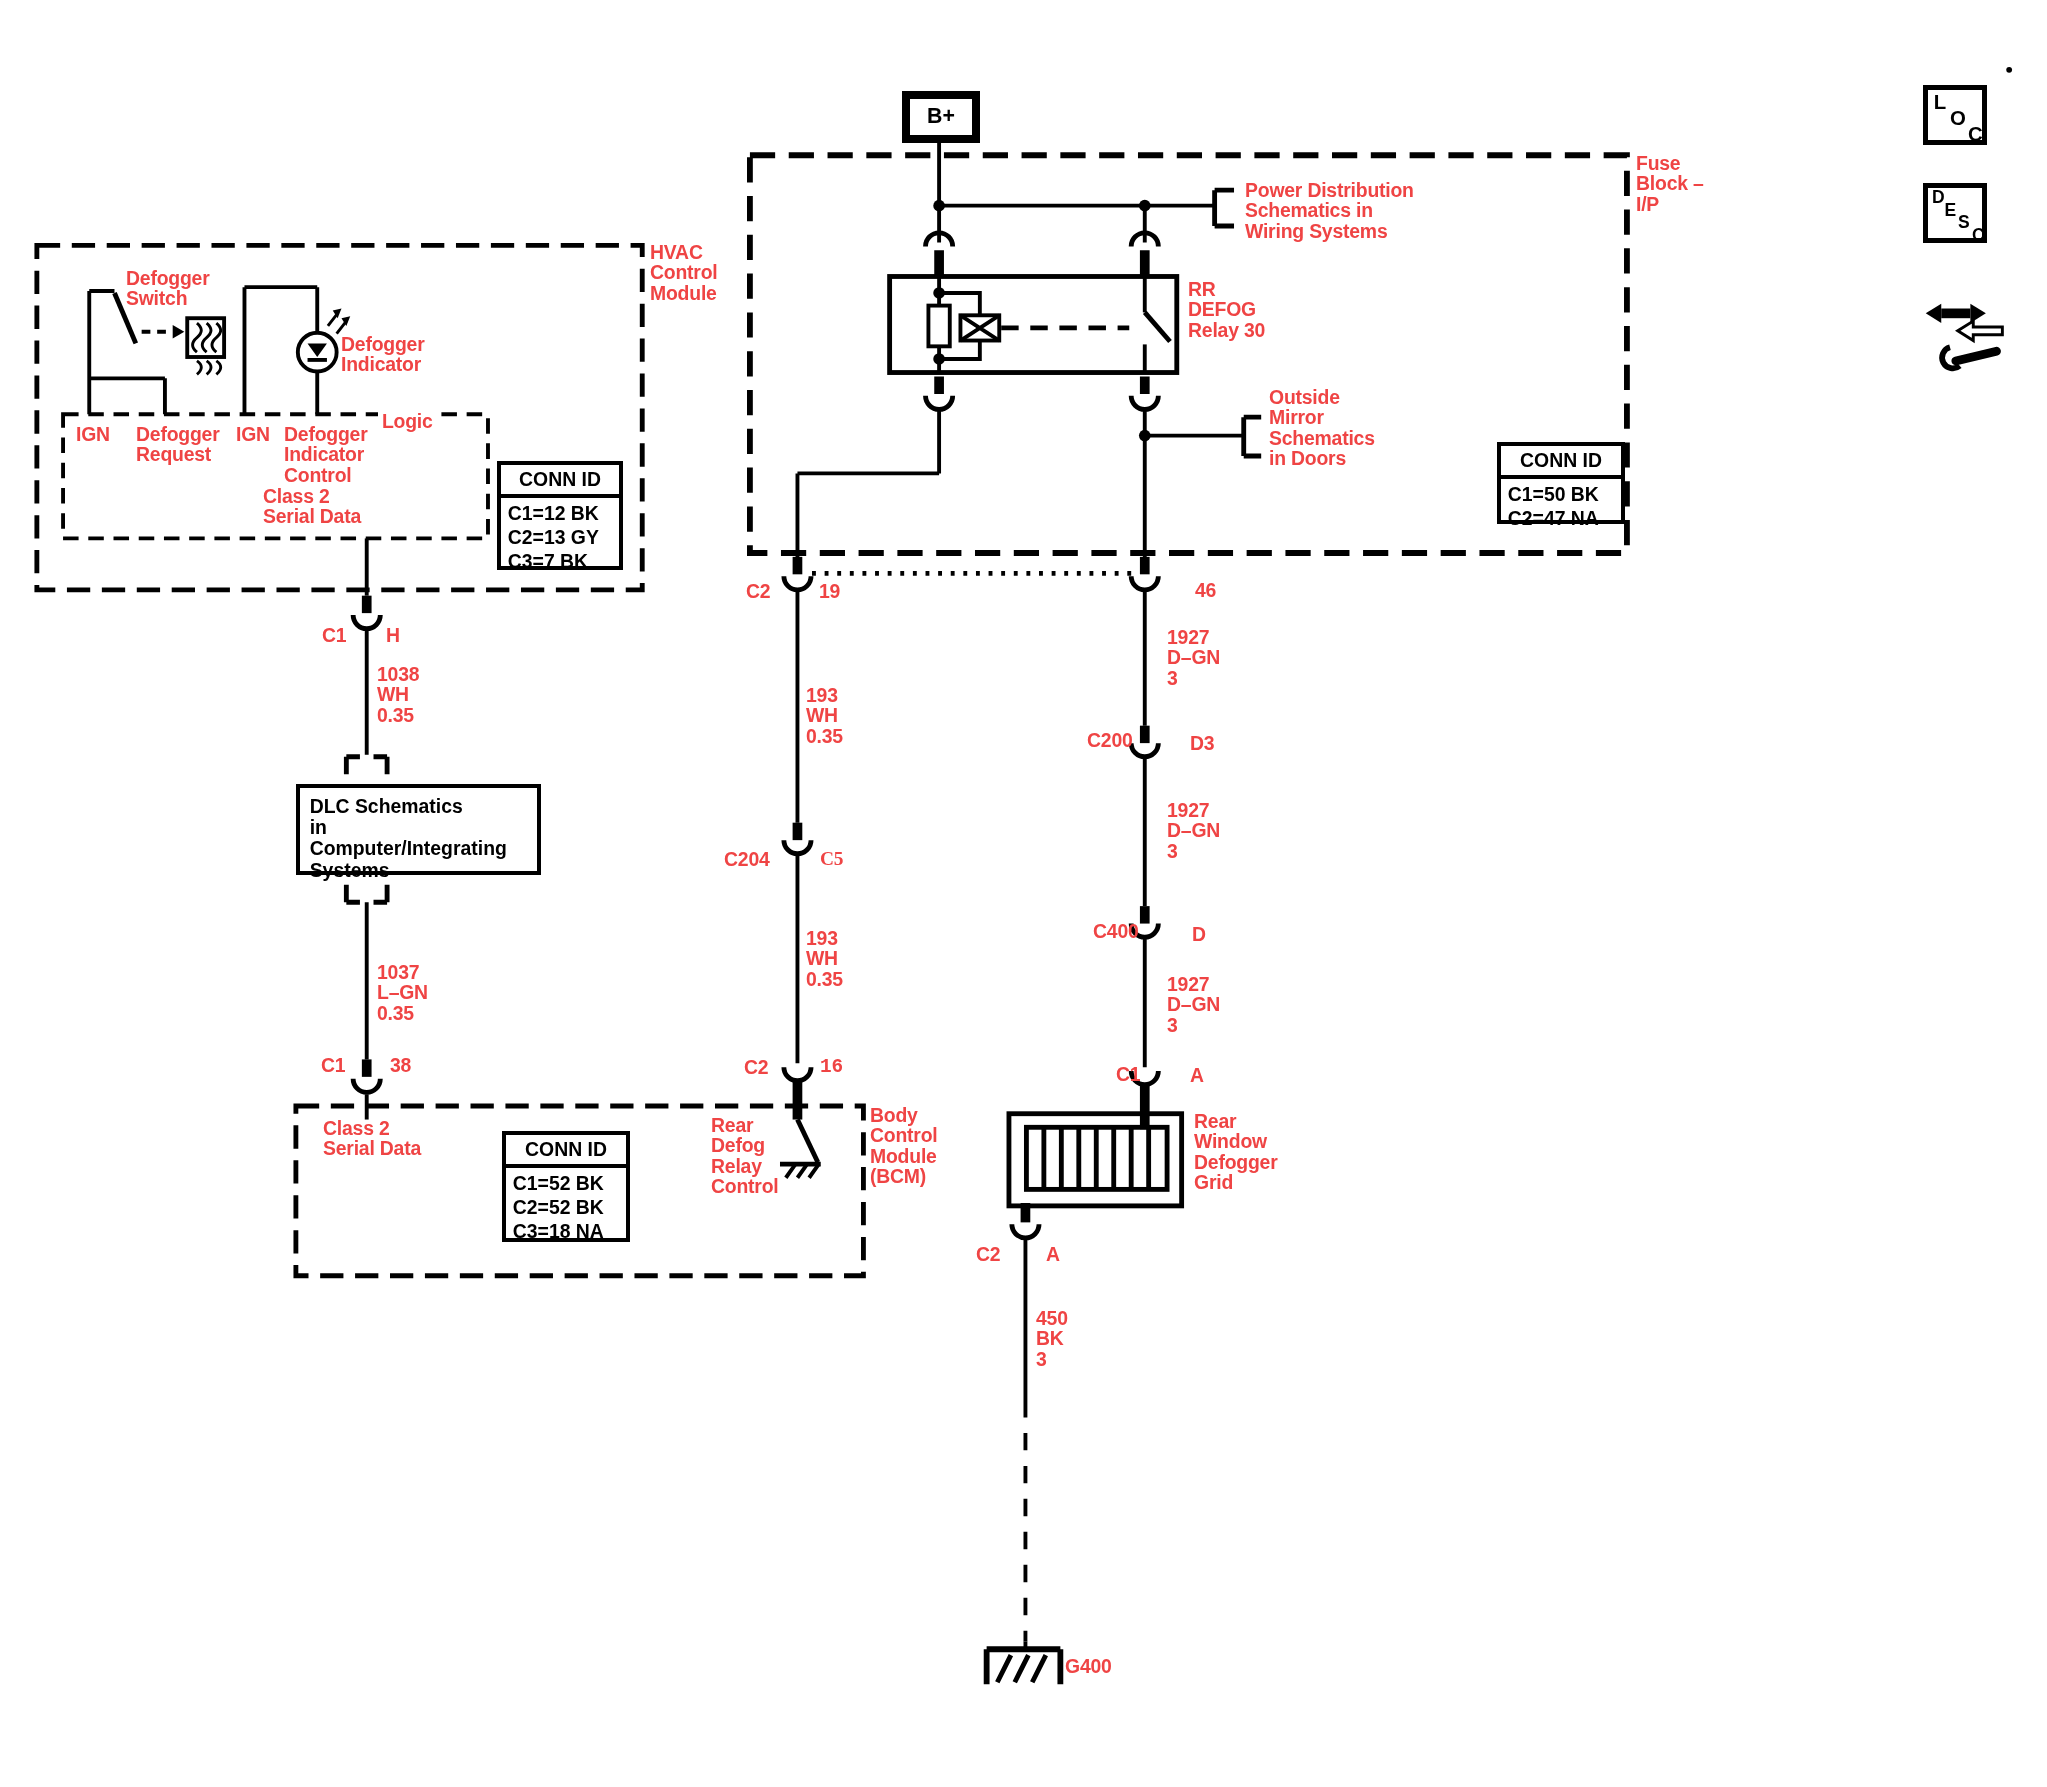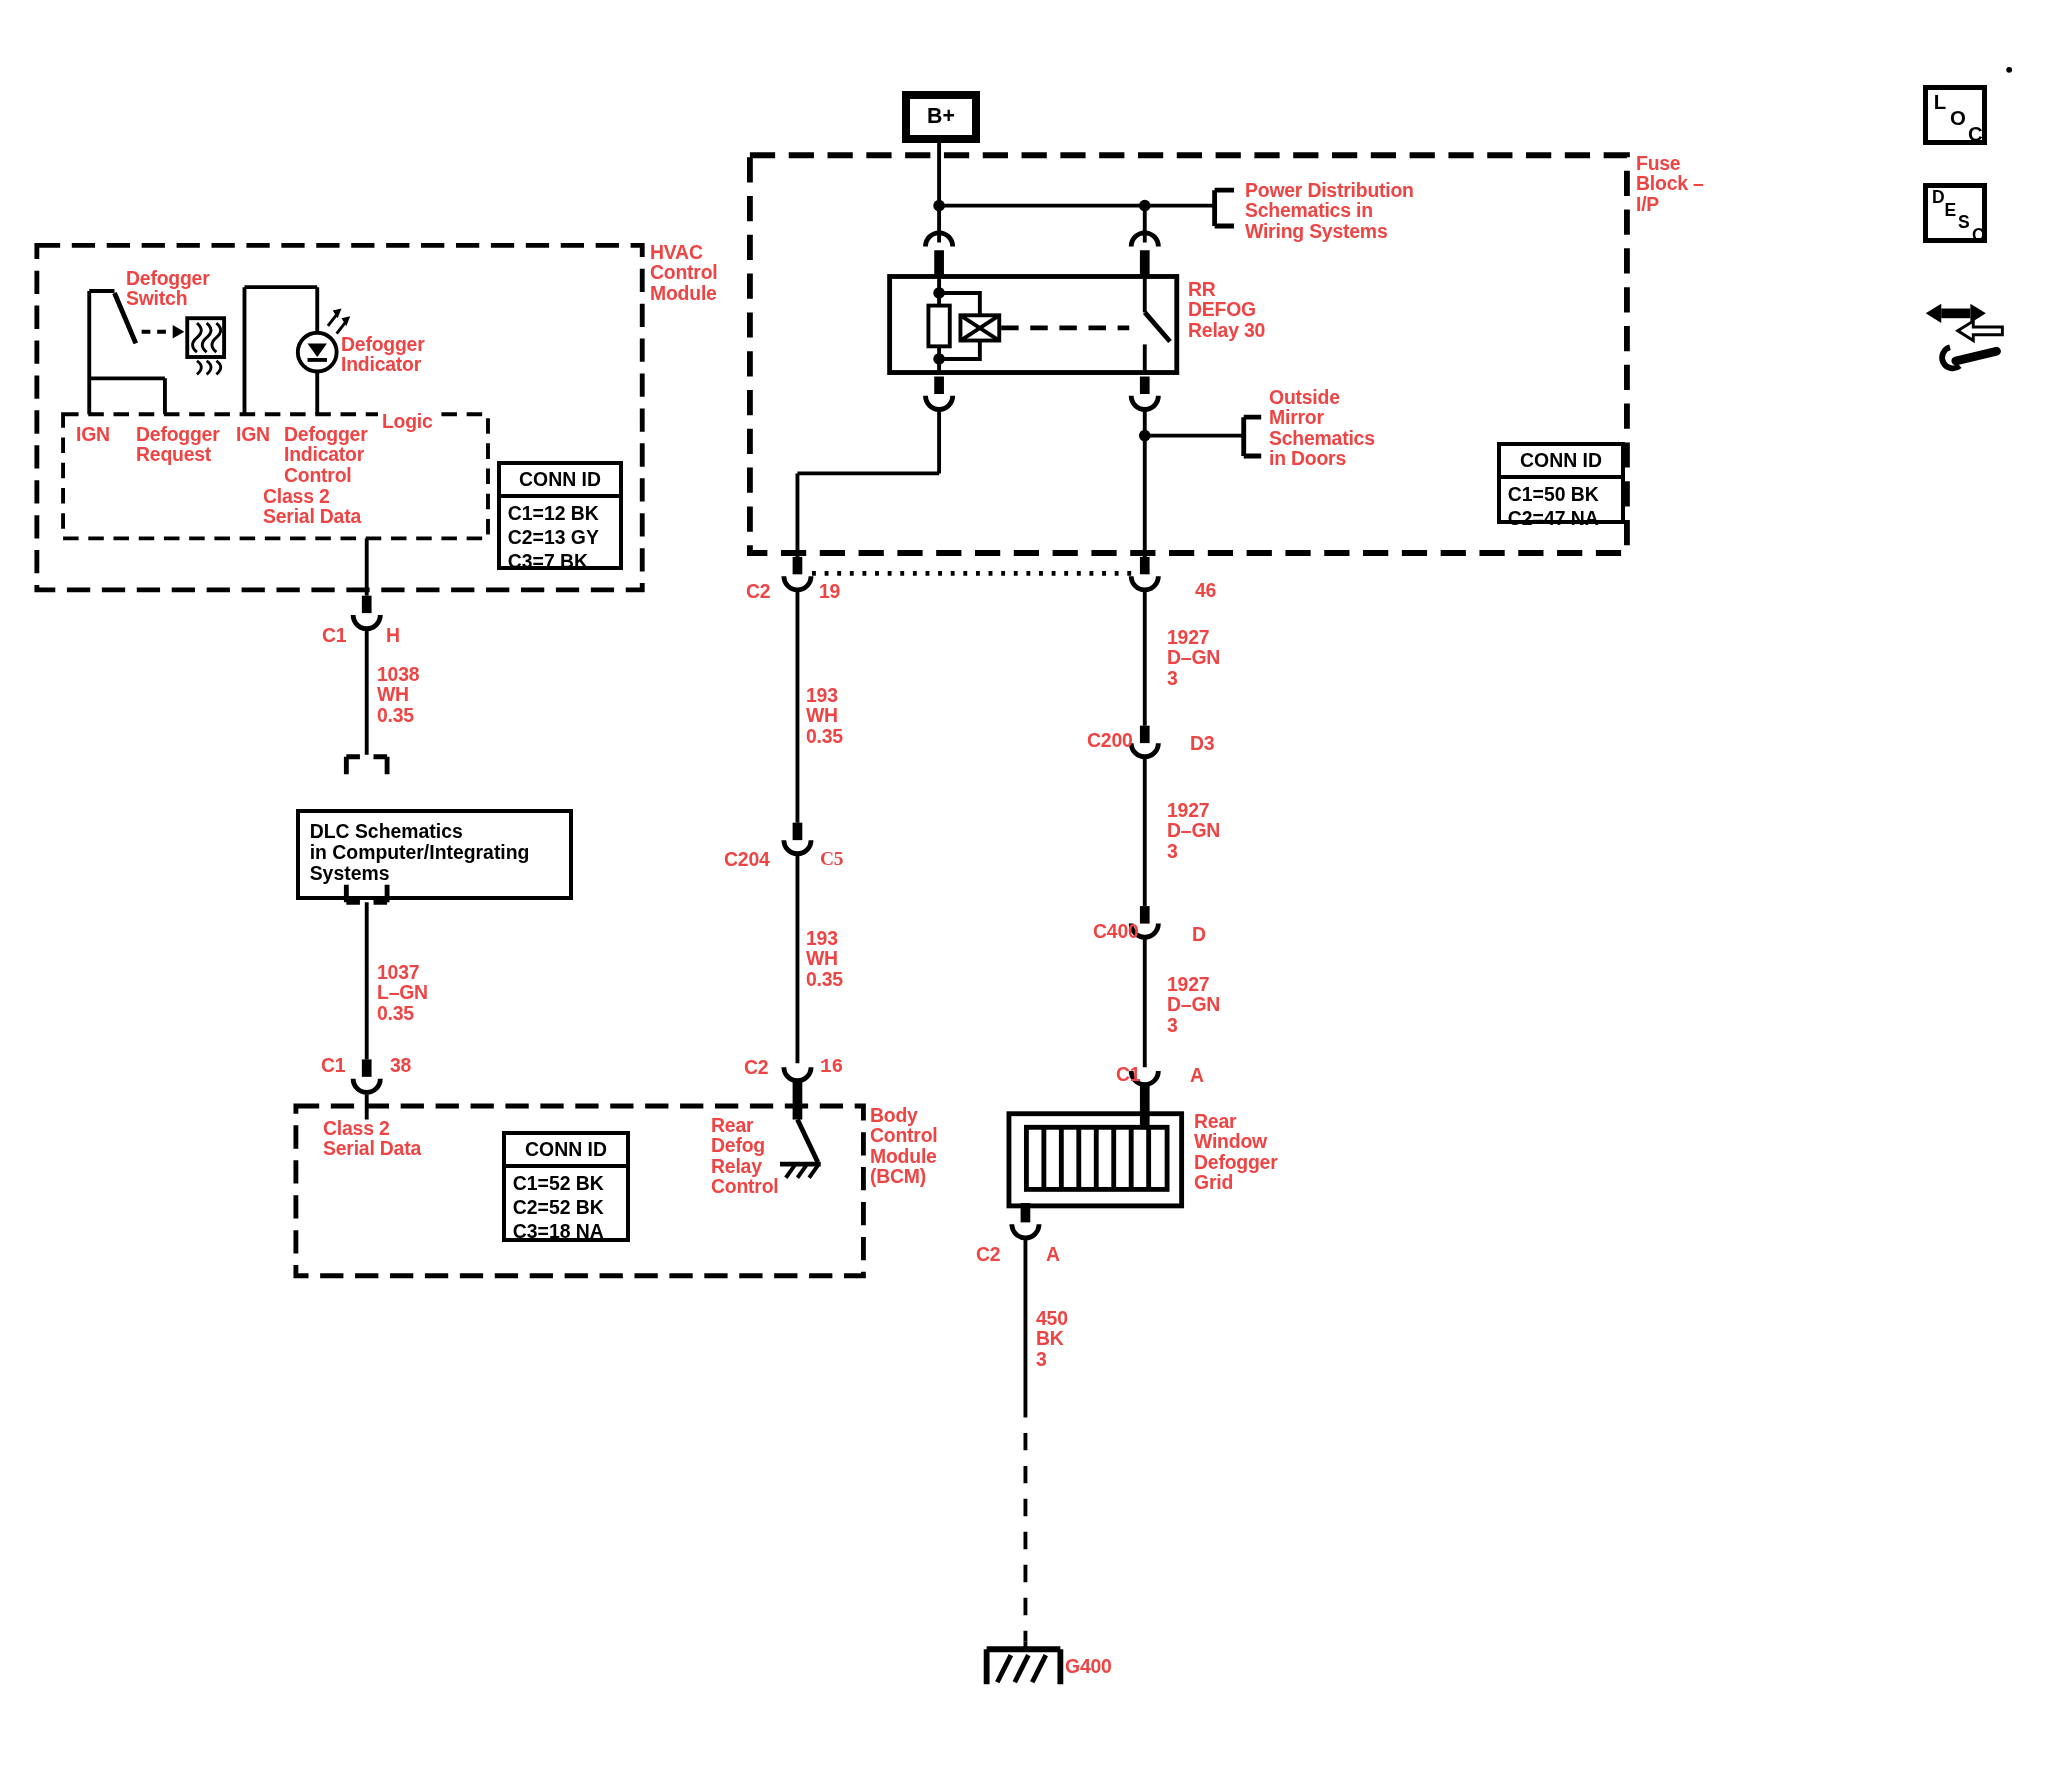--- a/index.html
+++ b/index.html
@@ -181,21 +181,21 @@
       </g>
 
       <circle cx="2071" cy="72" r="3" fill="#000" stroke="none"></circle>
     </g>
   </svg>
 
   <div class="box bplus" style="left:902px;top:91px;width:78px;height:52px;">
       <span>B+</span>
     </div>
 
-  <div class="box solidbox" style="left:296px;top:784px;width:277px;height:91px;margin-top:25px;">
+  <div class="box solidbox" style="left:296px;top:784px;width:245px;height:91px;">
     <div class="dlctext">DLC Schematics
 in Computer/Integrating
 Systems</div>
   </div>
 
   <div class="box connid" style="left:497px;top:461px;width:126px;height:109px;">
     <div class="hdr">CONN ID</div>
     <div class="rows">
       <div class="row">C1=12 BK</div>
       <div class="row">C2=13 GY</div>

